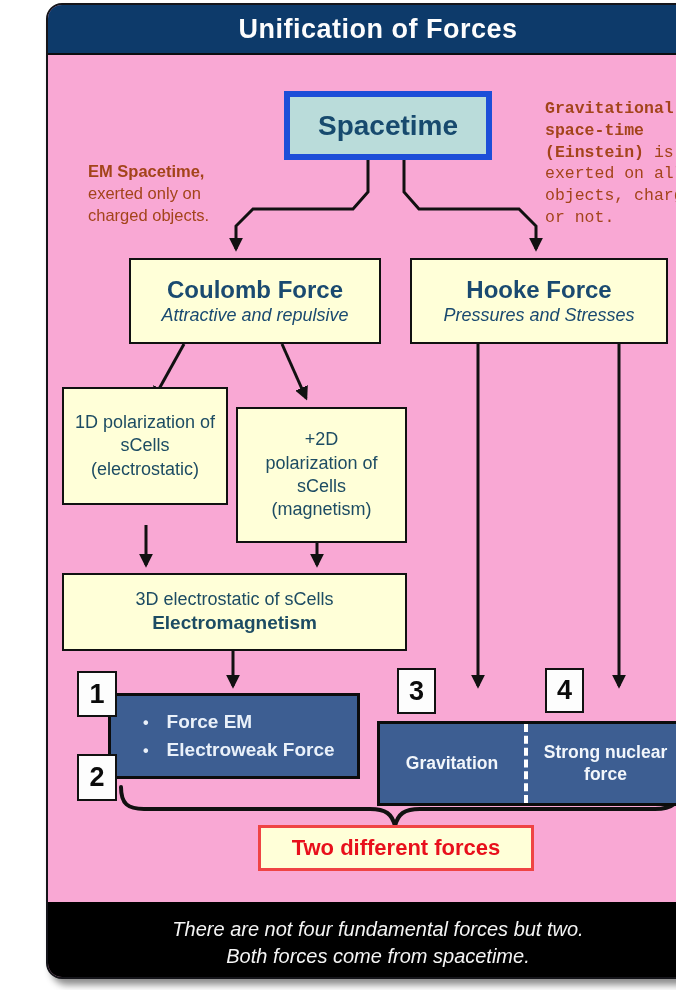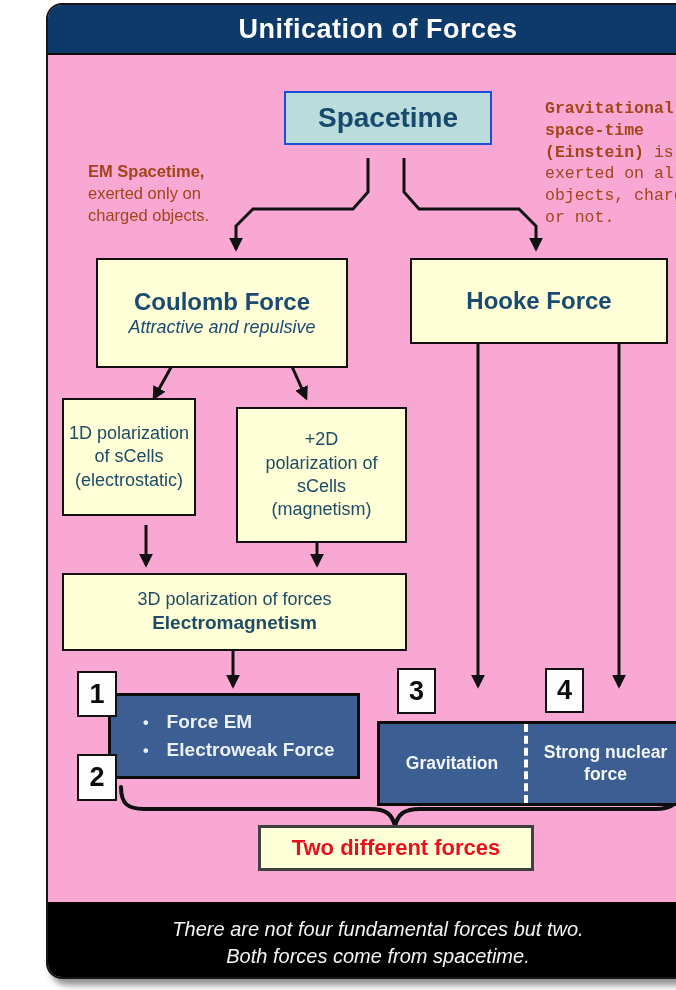--- a/index.html
+++ b/index.html
@@ -11,32 +11,32 @@
   }
   .titlebar{
     position:absolute;left:0;top:0;width:100%;height:48px;background:#0d3a6a;
     border-bottom:2px solid #0c0c10;display:flex;align-items:center;justify-content:center;
   }
   .titlebar span{color:#fdfdfd;font-weight:bold;font-size:27px;letter-spacing:0.5px;}
   svg.connectors{position:absolute;left:0;top:0;z-index:1;pointer-events:none;}
   .node{position:absolute;box-sizing:border-box;z-index:2;display:flex;flex-direction:column;
         align-items:center;justify-content:center;text-align:center;}
   .yellow{background:#ffffd8;border:2px solid #111;}
-  .spacetime{left:236px;top:86px;width:208px;height:54px;background:#badcda;border:2px solid #1d4ed8;}
+  .spacetime{left:236px;top:86px;width:208px;height:69px;background:#badcda;border:6px solid #1d4ed8;}
   .spacetime span{color:#174a6e;font-weight:bold;font-size:28px;}
   .note{position:absolute;z-index:2;color:#a3441a;font-size:16.5px;line-height:1.32;text-align:left;}
   .note .b{font-weight:bold;}
   .note-em{left:40px;top:156px;width:166px;}
   .note-grav{left:497px;top:93px;width:166px;font-family:Liberation Mono, monospace;}
-  .coulomb{left:48px;top:253px;width:252px;height:110px;}
+  .coulomb{left:81px;top:253px;width:252px;height:86px;}
   .hooke{left:362px;top:253px;width:258px;height:86px;}
   .force-title{color:#1a4a70;font-weight:bold;font-size:24px;line-height:1.2;}
   .force-sub{color:#1a4a70;font-style:italic;font-size:18px;line-height:1.2;}
   .polbox{color:#1d4c63;font-size:18px;line-height:1.3;}
-  .pol1d{left:14px;top:393px;width:134px;height:118px;}
+  .pol1d{left:14px;top:382px;width:166px;height:118px;}
   .pol2d{left:188px;top:402px;width:171px;height:136px;}
   .pol2d .inner{max-width:126px;}
   .pol3d{left:14px;top:568px;width:345px;height:78px;}
   .pol3d .l2{font-weight:bold;font-size:19px;}
   .bluebox{background:#3d5e92;border:3px solid #0c0c0c;z-index:2;position:absolute;box-sizing:border-box;}
   .em-group{left:60px;top:688px;width:252px;height:86px;display:flex;align-items:center;}
   .em-list{list-style:none;margin:0;padding:0 0 0 32px;}
   .em-list li{display:flex;align-items:baseline;gap:18px;color:#eaf1fa;font-weight:bold;font-size:19px;line-height:1.45;}
   .em-list .bullet{font-size:16px;}
   .duo{left:329px;top:716px;width:309px;height:85px;display:flex;}
@@ -44,21 +44,21 @@
              color:#f2f6fb;font-weight:bold;font-size:17.5px;line-height:1.25;}
   .duo .cell.left{width:144px;}
   .duo .cell.right{flex:1;border-left:4px dashed #fff;}
   .duo .cell.right span{max-width:150px;}
   .badge{position:absolute;z-index:3;background:#fdfdfd;border:2px solid #111;box-sizing:border-box;
          display:flex;align-items:center;justify-content:center;color:#0b0b0b;font-weight:bold;font-size:27px;}
   .badge1{left:29px;top:666px;width:40px;height:46px;}
   .badge2{left:29px;top:749px;width:40px;height:47px;}
   .badge3{left:349px;top:663px;width:39px;height:46px;}
   .badge4{left:497px;top:663px;width:39px;height:45px;}
-  .conclusion{left:210px;top:820px;width:276px;height:46px;border:3px solid #404040;}
+  .conclusion{left:210px;top:820px;width:276px;height:46px;border:3px solid #ef4444;}
   .conclusion span{color:#e8101c;font-weight:bold;font-size:22px;}
   .footerbar{position:absolute;left:0;top:897px;width:100%;height:81px;background:#000;z-index:2;
              display:flex;flex-direction:column;align-items:center;justify-content:center;}
   .footerbar div{color:#f4f4f4;font-style:italic;font-size:20px;line-height:1.35;}
 </style>
 </head>
 <body>
 
 <div class="stage">
   <div class="frame">
@@ -101,32 +101,33 @@
       <span>is exerted on all objects, charged or not.</span>
     </div>
 
     <div class="node yellow coulomb">
       <div class="force-title">Coulomb Force</div>
       <div class="force-sub">Attractive and repulsive</div>
     </div>
 
     <div class="node yellow hooke">
       <div class="force-title">Hooke Force</div>
+      <div class="force-sub">Pressures and Stresses</div>
     </div>
 
     <div class="node yellow polbox pol1d">
       <div class="inner">1D polarization of sCells (electrostatic)</div>
     </div>
 
     <div class="node yellow polbox pol2d">
       <div class="inner">+2D polarization of sCells (magnetism)</div>
     </div>
 
     <div class="node yellow polbox pol3d">
-      <div class="l1">3D polarization of forces</div>
+      <div class="l1">3D electrostatic of sCells</div>
       <div class="l2">Electromagnetism</div>
     </div>
 
     <div class="bluebox em-group">
       <ul class="em-list">
         <li>
           <span class="bullet">•</span>
           <span>Force EM</span>
         </li>
         <li>

